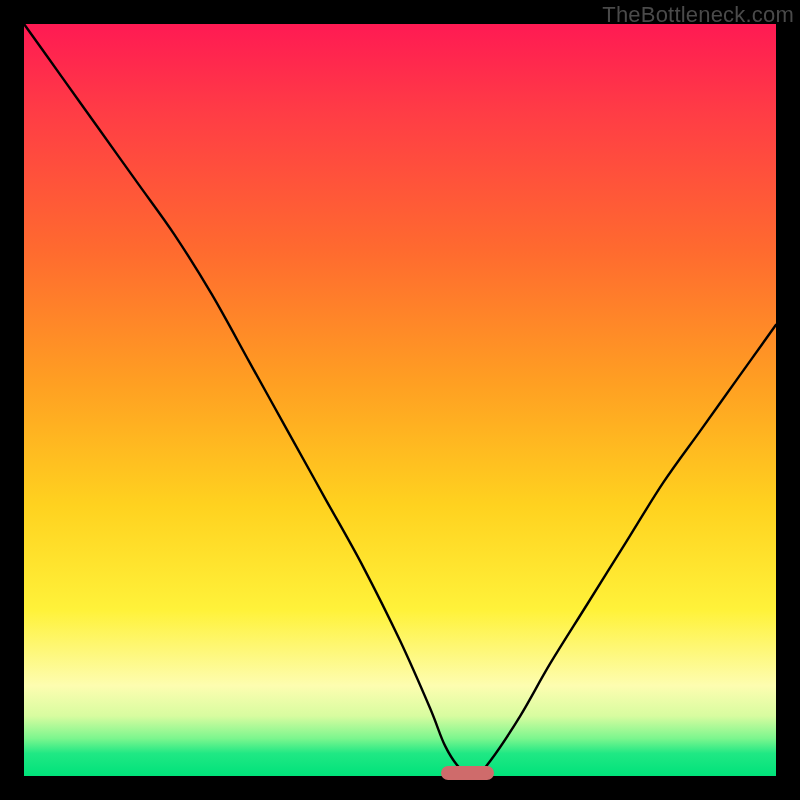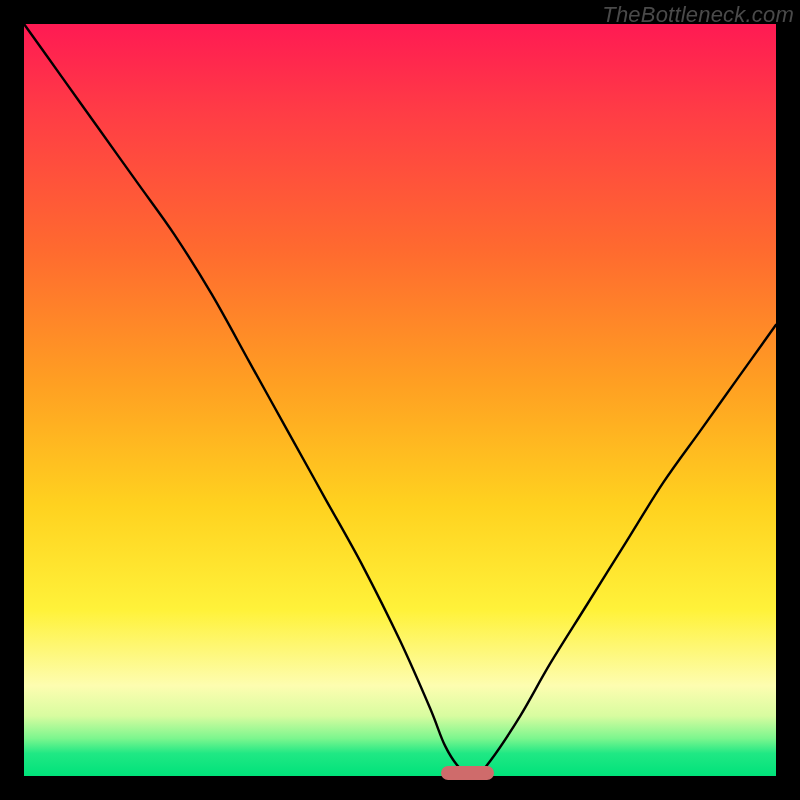--- a/index.html
+++ b/index.html
@@ -11,21 +11,20 @@
     overflow: hidden;
     font-family: Arial, Helvetica, sans-serif;
   }
   .frame {
     position: absolute;
     left: 0;
     top: 0;
     width: 800px;
     height: 800px;
     background: #000;
-    font-style: italic;
   }
   .plot-area {
     position: absolute;
     left: 24px;
     top: 24px;
     width: 752px;
     height: 752px;
     
     background: linear-gradient(
       to bottom,

